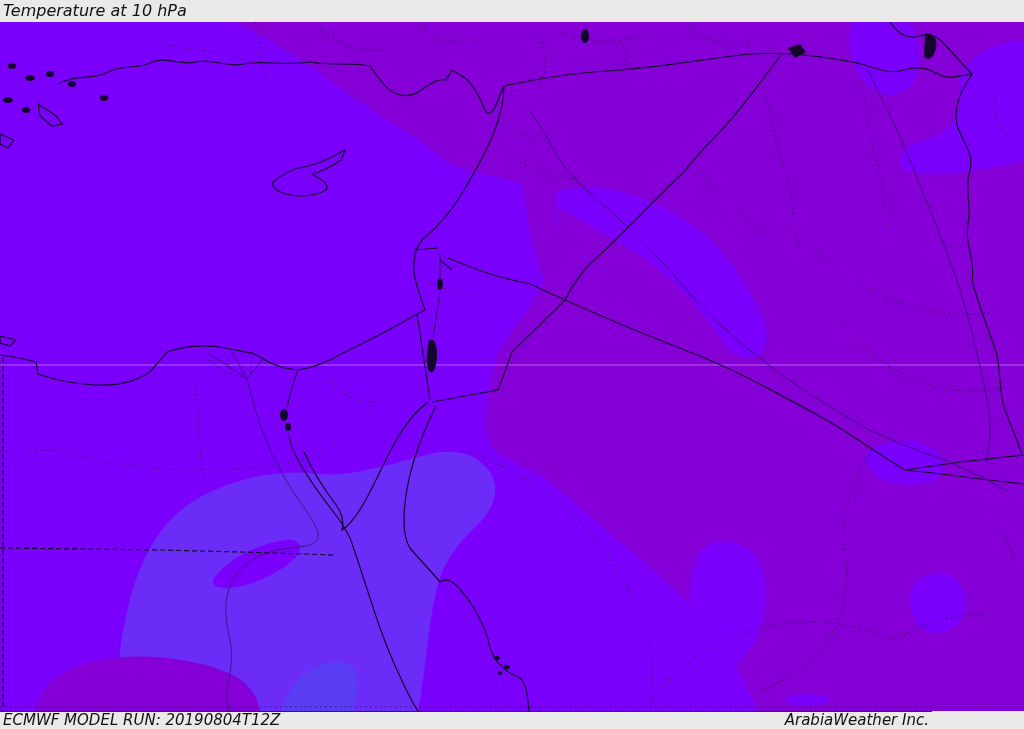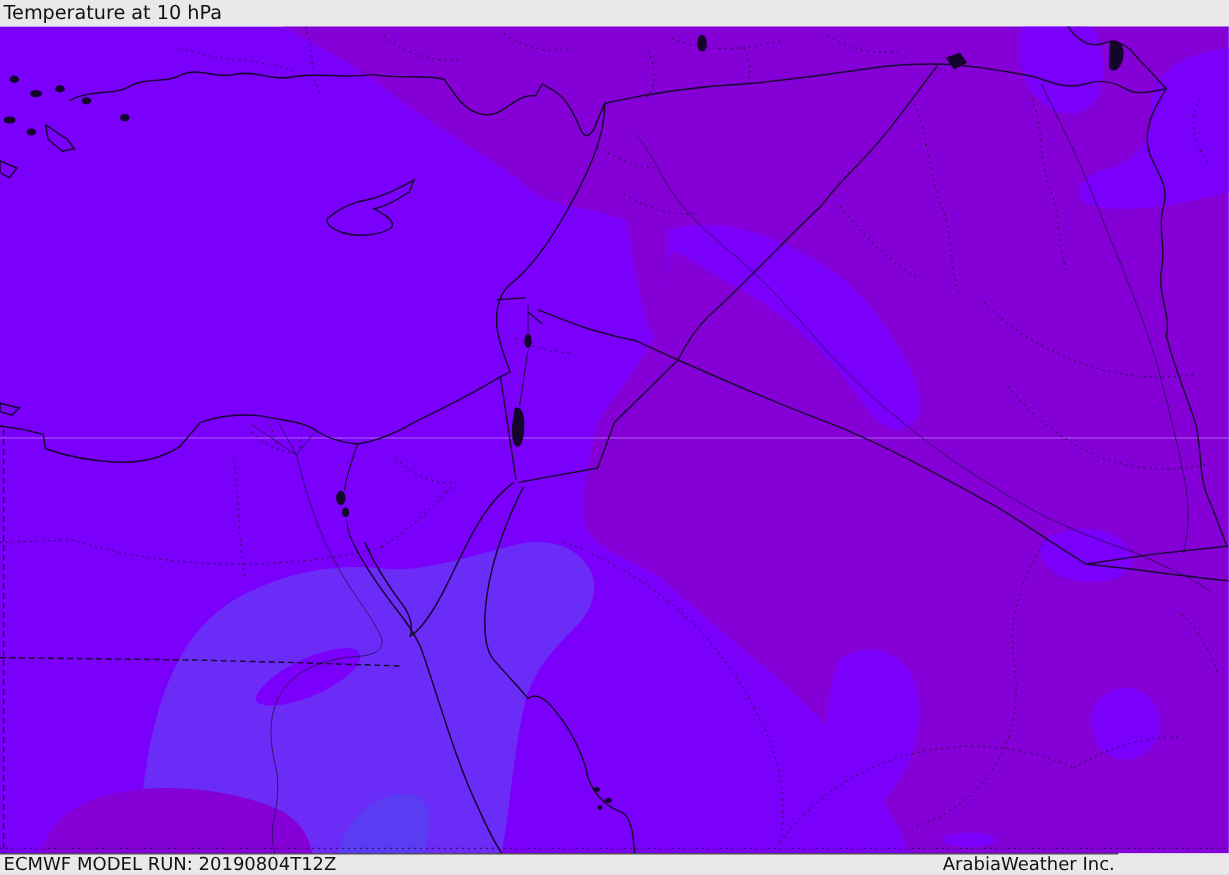--- a/index.html
+++ b/index.html
@@ -1,17 +1,17 @@
 <!DOCTYPE html>
 <html><head>
 <meta charset="utf-8">
 <style>
   html,body{margin:0;padding:0;background:#e9e9e9;}
   body{width:1024px;height:729px;overflow:hidden;font-family:"DejaVu Sans","Liberation Sans",sans-serif;}
-  .bar{width:932px;box-sizing:border-box;display:flex;justify-content:space-between;align-items:center;}
+  .bar{width:932px;box-sizing:border-box;display:flex;justify-content:space-between;align-items:center;font-style:italic;}
   .bar-top{height:22px;padding:0 3px 0 3px;}
   .bar-bottom{height:18px;padding:0 3px;border-top:1px solid #2a2a2a;}
   .bar span{white-space:nowrap;color:#111;}
   .bar-top span{font-size:16px;line-height:22px;}
   .bar-bottom span{font-size:15px;line-height:17px;}
   .map-wrap{width:1024px;height:689px;position:relative;}
   svg{display:block;}
 </style>
 </head>
 <body>

